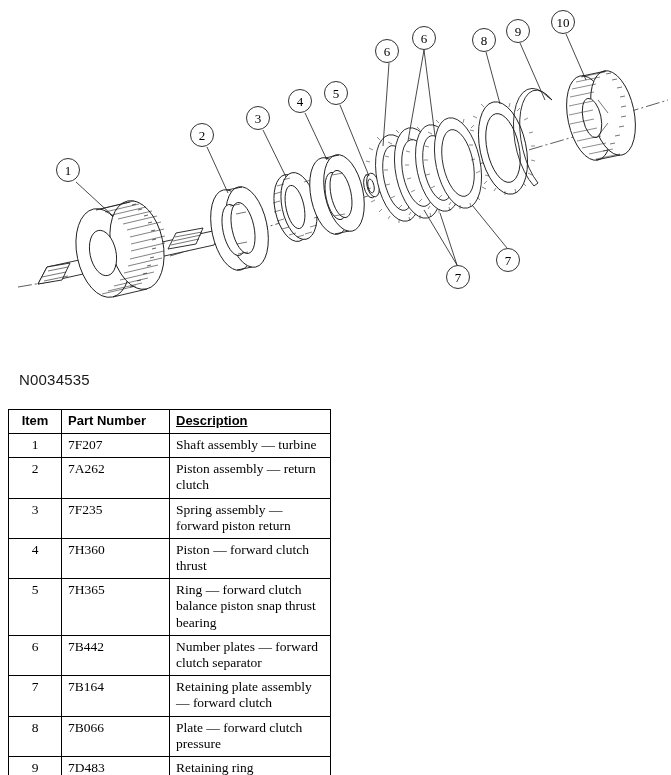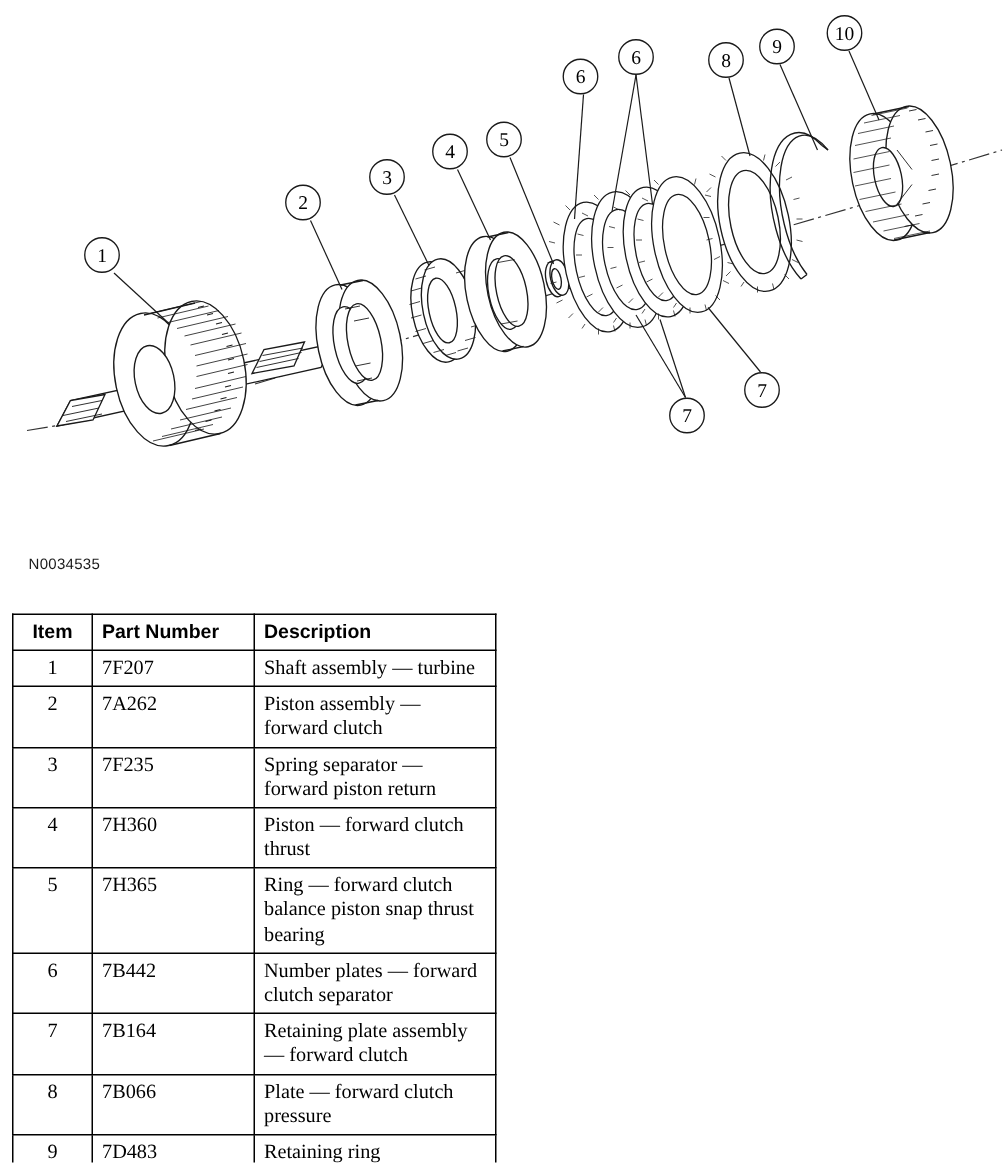--- a/index.html
+++ b/index.html
@@ -28,21 +28,21 @@
   #illustration svg {
     display: block;
   }
 
   
   #figure-code {
     position: absolute;
     left: 19px;
     top: 371px;
     font-family: "Liberation Sans", sans-serif;
-    font-size: 10px;
+    font-size: 15px;
     letter-spacing: 0.2px;
     color: #1a1a1a;
   }
 
   
   #parts-table-wrap {
     position: absolute;
     left: 8px;
     top: 409px;
     width: 323px;
@@ -78,21 +78,21 @@
   td.cell-item {
     text-align: center;
     width: 40px;
   }
   td.cell-part {
     width: 95px;
     white-space: nowrap;
   }
   th.col-item  { width: 40px; }
   th.col-part  { width: 95px; margin-left: 36px; }
-  th.col-desc  { width: auto; }
+  th.col-desc  { width: auto; text-decoration: underline; }
   td.cell-desc {
     width: auto;
   }
   
   .callout-num {
     font-family: "Liberation Serif", serif;
     font-size: 13px;
     fill: #000000;
   }
 </style>
@@ -394,26 +394,26 @@
     </thead>
     <tbody id="parts-table-body">
         <tr>
           <td class="cell-item">1</td>
           <td class="cell-part">7F207</td>
           <td class="cell-desc">Shaft assembly — turbine</td>
         </tr>
         <tr>
           <td class="cell-item">2</td>
           <td class="cell-part">7A262</td>
-          <td class="cell-desc">Piston assembly — forward clutch</td>
+          <td class="cell-desc">Piston assembly — return clutch</td>
         </tr>
         <tr>
           <td class="cell-item">3</td>
           <td class="cell-part">7F235</td>
-          <td class="cell-desc">Spring separator — forward piston return</td>
+          <td class="cell-desc">Spring assembly — forward piston return</td>
         </tr>
         <tr>
           <td class="cell-item">4</td>
           <td class="cell-part">7H360</td>
           <td class="cell-desc">Piston — forward clutch thrust</td>
         </tr>
         <tr>
           <td class="cell-item">5</td>
           <td class="cell-part">7H365</td>
           <td class="cell-desc">Ring — forward clutch balance piston snap thrust bearing</td>

